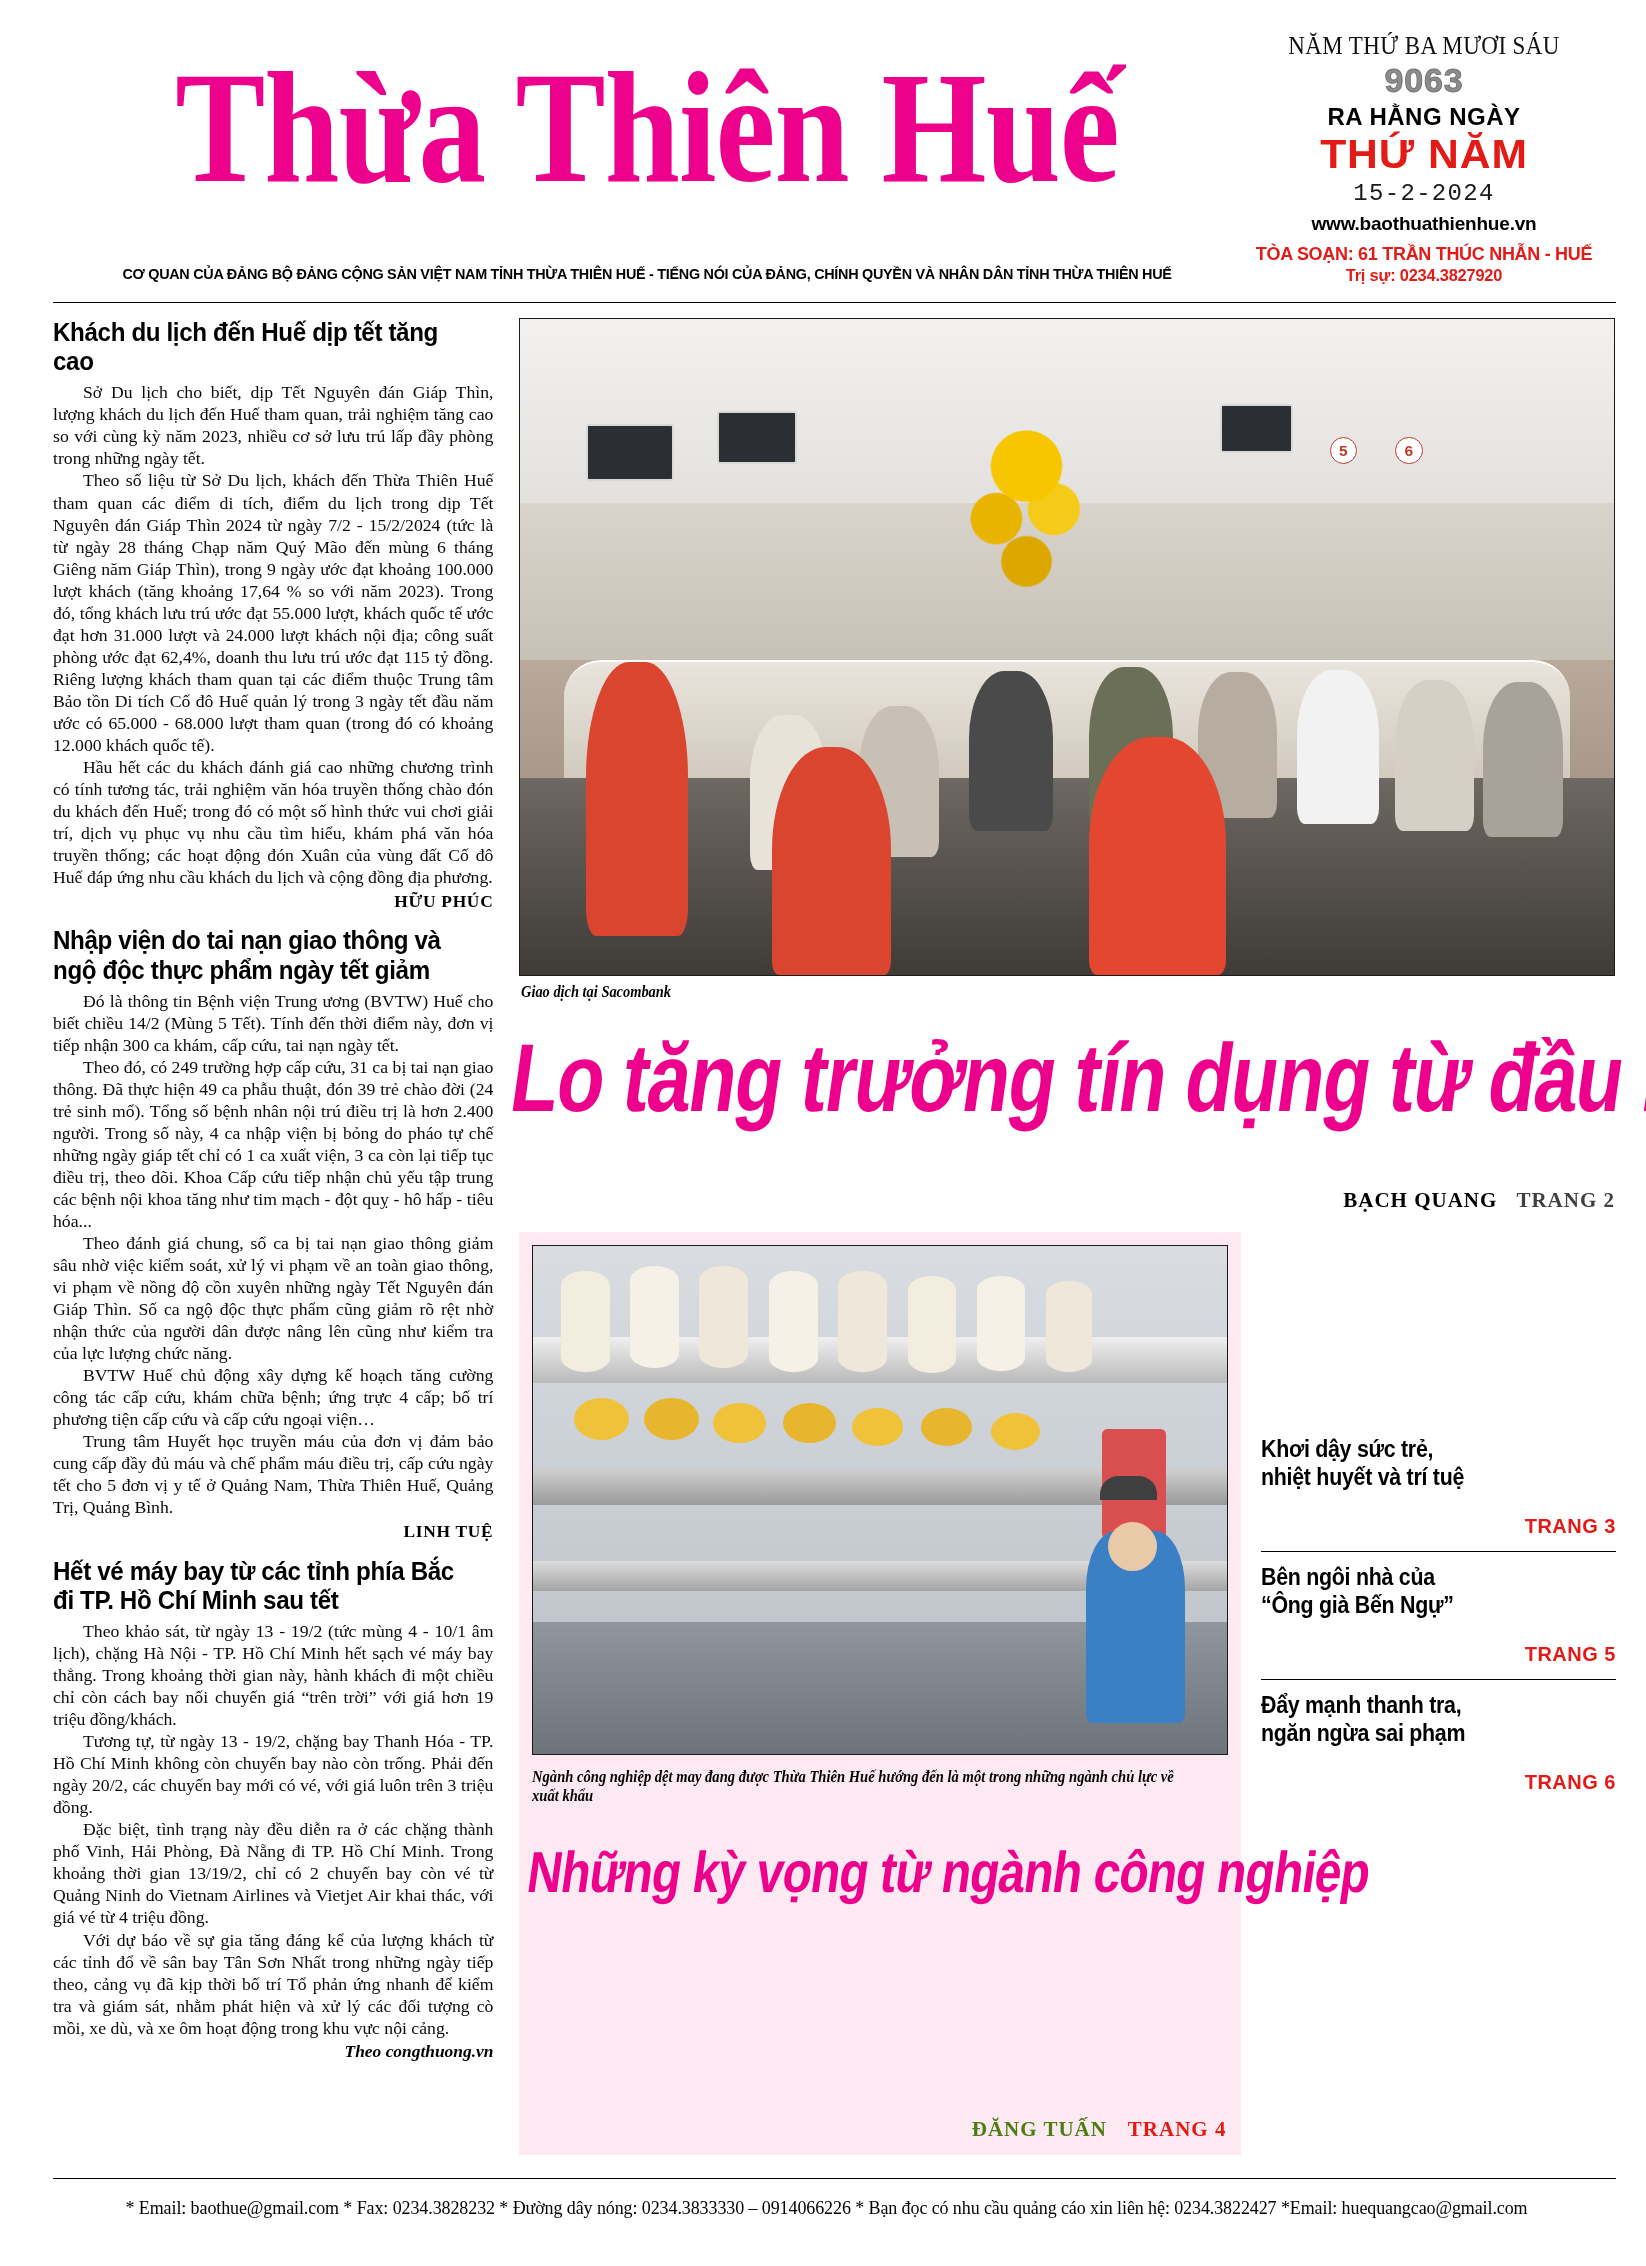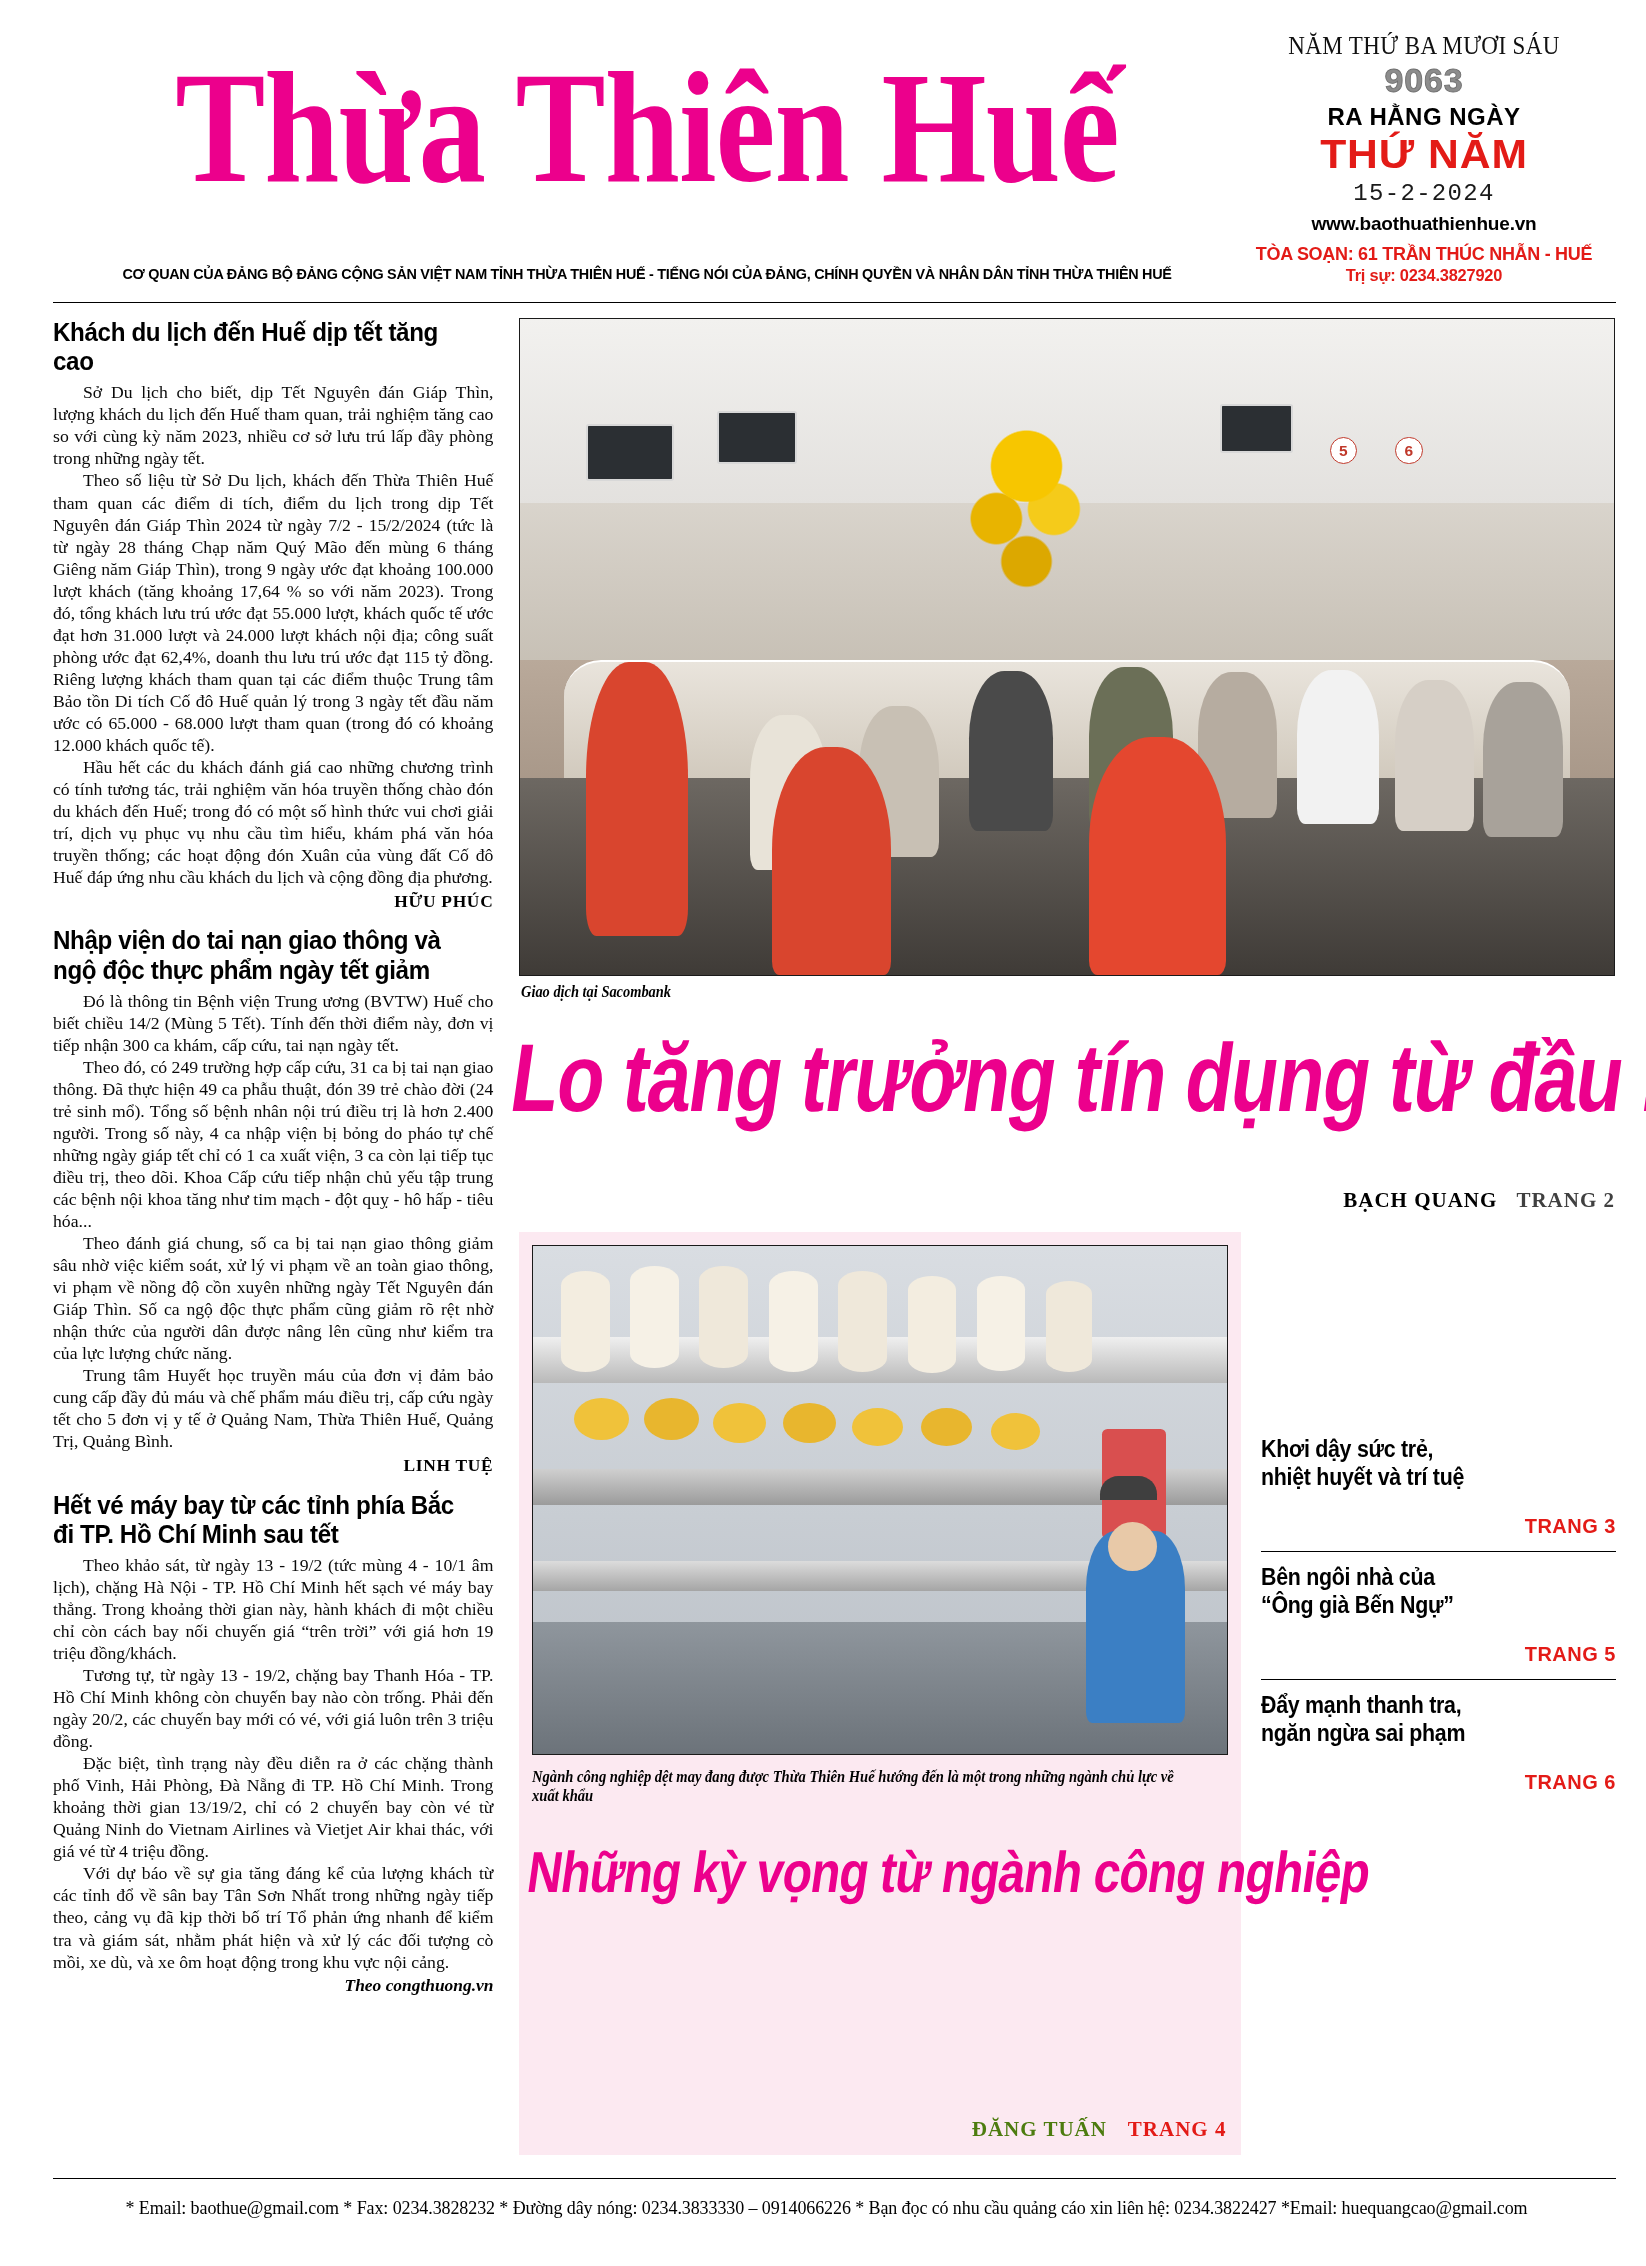--- a/index.html
+++ b/index.html
@@ -316,20 +316,21 @@
         <p class="body">Theo số liệu từ Sở Du lịch, khách đến Thừa Thiên Huế tham quan các điểm di tích, điểm du lịch trong dịp Tết Nguyên đán Giáp Thìn 2024 từ ngày 7/2 - 15/2/2024 (tức là từ ngày 28 tháng Chạp năm Quý Mão đến mùng 6 tháng Giêng năm Giáp Thìn), trong 9 ngày ước đạt khoảng 100.000 lượt khách (tăng khoảng 17,64 % so với năm 2023). Trong đó, tổng khách lưu trú ước đạt 55.000 lượt, khách quốc tế ước đạt hơn 31.000 lượt và 24.000 lượt khách nội địa; công suất phòng ước đạt 62,4%, doanh thu lưu trú ước đạt 115 tỷ đồng. Riêng lượng khách tham quan tại các điểm thuộc Trung tâm Bảo tồn Di tích Cố đô Huế quản lý trong 3 ngày tết đầu năm ước có 65.000 - 68.000 lượt tham quan (trong đó có khoảng 12.000 khách quốc tế).</p>
         <p class="body">Hầu hết các du khách đánh giá cao những chương trình có tính tương tác, trải nghiệm văn hóa truyền thống chào đón du khách đến Huế; trong đó có một số hình thức vui chơi giải trí, dịch vụ phục vụ nhu cầu tìm hiểu, khám phá văn hóa truyền thống; các hoạt động đón Xuân của vùng đất Cố đô Huế đáp ứng nhu cầu khách du lịch và cộng đồng địa phương.</p>
         <div class="byline">HỮU PHÚC</div>
       </div>
 
       <div>
         <div class="hl two">Nhập viện do tai nạn giao thông và ngộ độc thực phẩm ngày tết giảm</div>
         <p class="body">Đó là thông tin Bệnh viện Trung ương (BVTW) Huế cho biết chiều 14/2 (Mùng 5 Tết). Tính đến thời điểm này, đơn vị tiếp nhận 300 ca khám, cấp cứu, tai nạn ngày tết.</p>
         <p class="body">Theo đó, có 249 trường hợp cấp cứu, 31 ca bị tai nạn giao thông. Đã thực hiện 49 ca phẫu thuật, đón 39 trẻ chào đời (24 trẻ sinh mổ). Tổng số bệnh nhân nội trú điều trị là hơn 2.400 người. Trong số này, 4 ca nhập viện bị bỏng do pháo tự chế những ngày giáp tết chỉ có 1 ca xuất viện, 3 ca còn lại tiếp tục điều trị, theo dõi. Khoa Cấp cứu tiếp nhận chủ yếu tập trung các bệnh nội khoa tăng như tim mạch - đột quỵ - hô hấp - tiêu hóa...</p>
         <p class="body">Theo đánh giá chung, số ca bị tai nạn giao thông giảm sâu nhờ việc kiểm soát, xử lý vi phạm về an toàn giao thông, vi phạm về nồng độ cồn xuyên những ngày Tết Nguyên đán Giáp Thìn. Số ca ngộ độc thực phẩm cũng giảm rõ rệt nhờ nhận thức của người dân được nâng lên cũng như kiểm tra của lực lượng chức năng.</p>
+        <p class="body">BVTW Huế chủ động xây dựng kế hoạch tăng cường công tác cấp cứu, khám chữa bệnh; ứng trực 4 cấp; bố trí phương tiện cấp cứu và cấp cứu ngoại viện…</p>
         <p class="body">Trung tâm Huyết học truyền máu của đơn vị đảm bảo cung cấp đầy đủ máu và chế phẩm máu điều trị, cấp cứu ngày tết cho 5 đơn vị y tế ở Quảng Nam, Thừa Thiên Huế, Quảng Trị, Quảng Bình.</p>
         <div class="byline">LINH TUỆ</div>
       </div>
 
       <div>
         <div class="hl two">Hết vé máy bay từ các tỉnh phía Bắc đi TP. Hồ Chí Minh sau tết</div>
         <p class="body">Theo khảo sát, từ ngày 13 - 19/2 (tức mùng 4 - 10/1 âm lịch), chặng Hà Nội - TP. Hồ Chí Minh hết sạch vé máy bay thẳng. Trong khoảng thời gian này, hành khách đi một chiều chỉ còn cách bay nối chuyến giá “trên trời” với giá hơn 19 triệu đồng/khách.</p>
         <p class="body">Tương tự, từ ngày 13 - 19/2, chặng bay Thanh Hóa - TP. Hồ Chí Minh không còn chuyến bay nào còn trống. Phải đến ngày 20/2, các chuyến bay mới có vé, với giá luôn trên 3 triệu đồng.</p>
         <p class="body">Đặc biệt, tình trạng này đều diễn ra ở các chặng thành phố Vinh, Hải Phòng, Đà Nẵng đi TP. Hồ Chí Minh. Trong khoảng thời gian 13/19/2, chỉ có 2 chuyến bay còn vé từ Quảng Ninh do Vietnam Airlines và Vietjet Air khai thác, với giá vé từ 4 triệu đồng.</p>
         <p class="body">Với dự báo về sự gia tăng đáng kể của lượng khách từ các tỉnh đổ về sân bay Tân Sơn Nhất trong những ngày tiếp theo, cảng vụ đã kịp thời bố trí Tổ phản ứng nhanh để kiểm tra và giám sát, nhằm phát hiện và xử lý các đối tượng cò mồi, xe dù, và xe ôm hoạt động trong khu vực nội cảng.</p>

